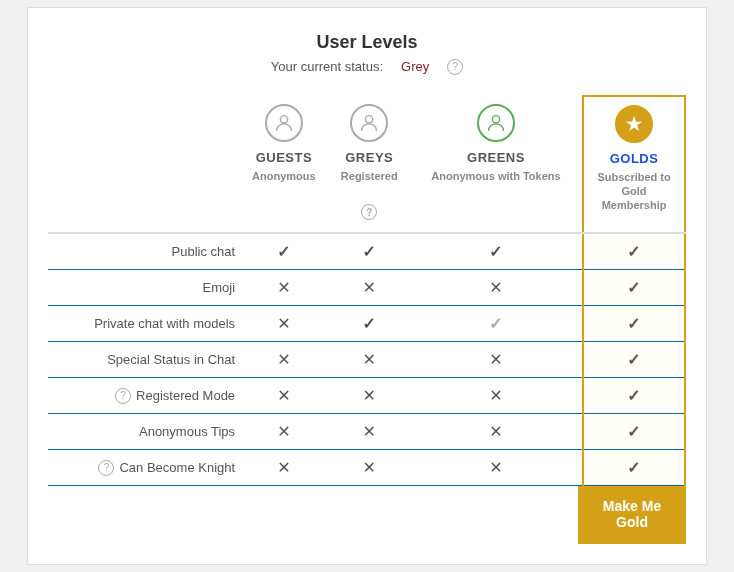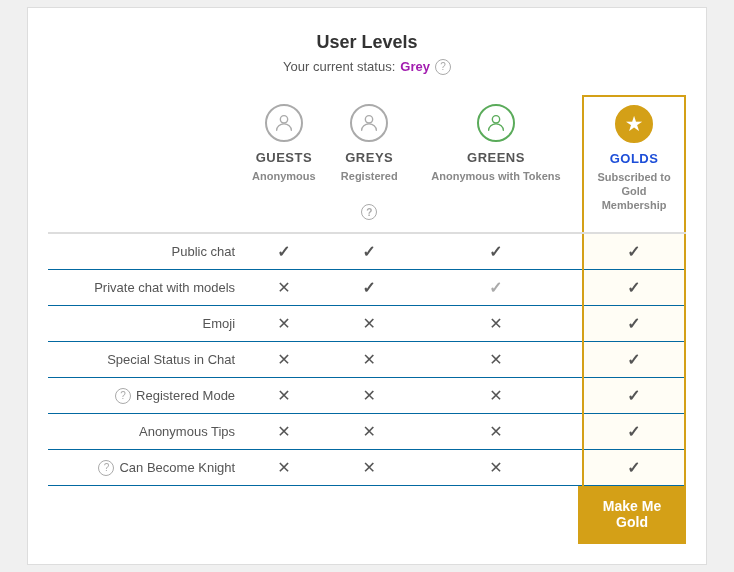--- a/index.html
+++ b/index.html
@@ -26,24 +26,24 @@
       margin-bottom: 6px;
     }
     .status-bar {
       text-align: right;
       font-size: 13px;
       color: #555;
       margin-bottom: 20px;
       display: flex;
       justify-content: center;
       align-items: center;
-      gap: 5px;
+      gap: 18px;
     }
     .status-label { color: #555; }
-    .status-value { color: #a21caf; font-weight: bold; }
+    .status-value { color: #7f1d1d; font-weight: normal; }
     .help-circle {
       display: inline-flex;
       align-items: center;
       justify-content: center;
       width: 16px;
       height: 16px;
       border-radius: 50%;
       border: 1px solid #aaa;
       color: #aaa;
       font-size: 10px;
@@ -227,37 +227,37 @@
             </div>
           </td>
           <td><span style="color: rgb(85, 85, 85); font-size: 16px; font-weight: bold;">✓</span></td>
           <td><span style="color: rgb(85, 85, 85); font-size: 16px; font-weight: bold;">✓</span></td>
           <td><span style="color: rgb(85, 85, 85); font-size: 16px; font-weight: bold;">✓</span></td>
           <td class="gold-cell" style="border-left: 2px solid rgb(212, 160, 23); border-right: 2px solid rgb(212, 160, 23);"><span style="color: rgb(85, 85, 85); font-size: 16px; font-weight: bold;">✓</span></td>
         </tr>
         <tr>
           <td class="feature-col">
             <div class="feature-col-inner">
+              <span>Emoji</span>
+            </div>
+          </td>
+          <td><span style="color: rgb(85, 85, 85); font-size: 16px;">✕</span></td>
+          <td><span style="color: rgb(85, 85, 85); font-size: 16px;">✕</span></td>
+          <td><span style="color: rgb(85, 85, 85); font-size: 16px;">✕</span></td>
+          <td class="gold-cell" style="border-left: 2px solid rgb(212, 160, 23); border-right: 2px solid rgb(212, 160, 23);"><span style="color: rgb(85, 85, 85); font-size: 16px; font-weight: bold;">✓</span></td>
+        </tr>
+        <tr>
+          <td class="feature-col">
+            <div class="feature-col-inner">
               <span>Private chat with models</span>
             </div>
           </td>
           <td><span style="color: rgb(85, 85, 85); font-size: 16px;">✕</span></td>
           <td><span style="color: rgb(85, 85, 85); font-size: 16px; font-weight: bold;">✓</span></td>
           <td><span style="color: rgb(170, 170, 170); font-size: 16px; font-weight: bold;">✓</span></td>
-          <td class="gold-cell" style="border-left: 2px solid rgb(212, 160, 23); border-right: 2px solid rgb(212, 160, 23);"><span style="color: rgb(85, 85, 85); font-size: 16px; font-weight: bold;">✓</span></td>
-        </tr>
-        <tr>
-          <td class="feature-col">
-            <div class="feature-col-inner">
-              <span>Emoji</span>
-            </div>
-          </td>
-          <td><span style="color: rgb(85, 85, 85); font-size: 16px;">✕</span></td>
-          <td><span style="color: rgb(85, 85, 85); font-size: 16px;">✕</span></td>
-          <td><span style="color: rgb(85, 85, 85); font-size: 16px;">✕</span></td>
           <td class="gold-cell" style="border-left: 2px solid rgb(212, 160, 23); border-right: 2px solid rgb(212, 160, 23);"><span style="color: rgb(85, 85, 85); font-size: 16px; font-weight: bold;">✓</span></td>
         </tr>
         <tr>
           <td class="feature-col">
             <div class="feature-col-inner">
               <span>Special Status in Chat</span>
             </div>
           </td>
           <td><span style="color: rgb(85, 85, 85); font-size: 16px;">✕</span></td>
           <td><span style="color: rgb(85, 85, 85); font-size: 16px;">✕</span></td>

